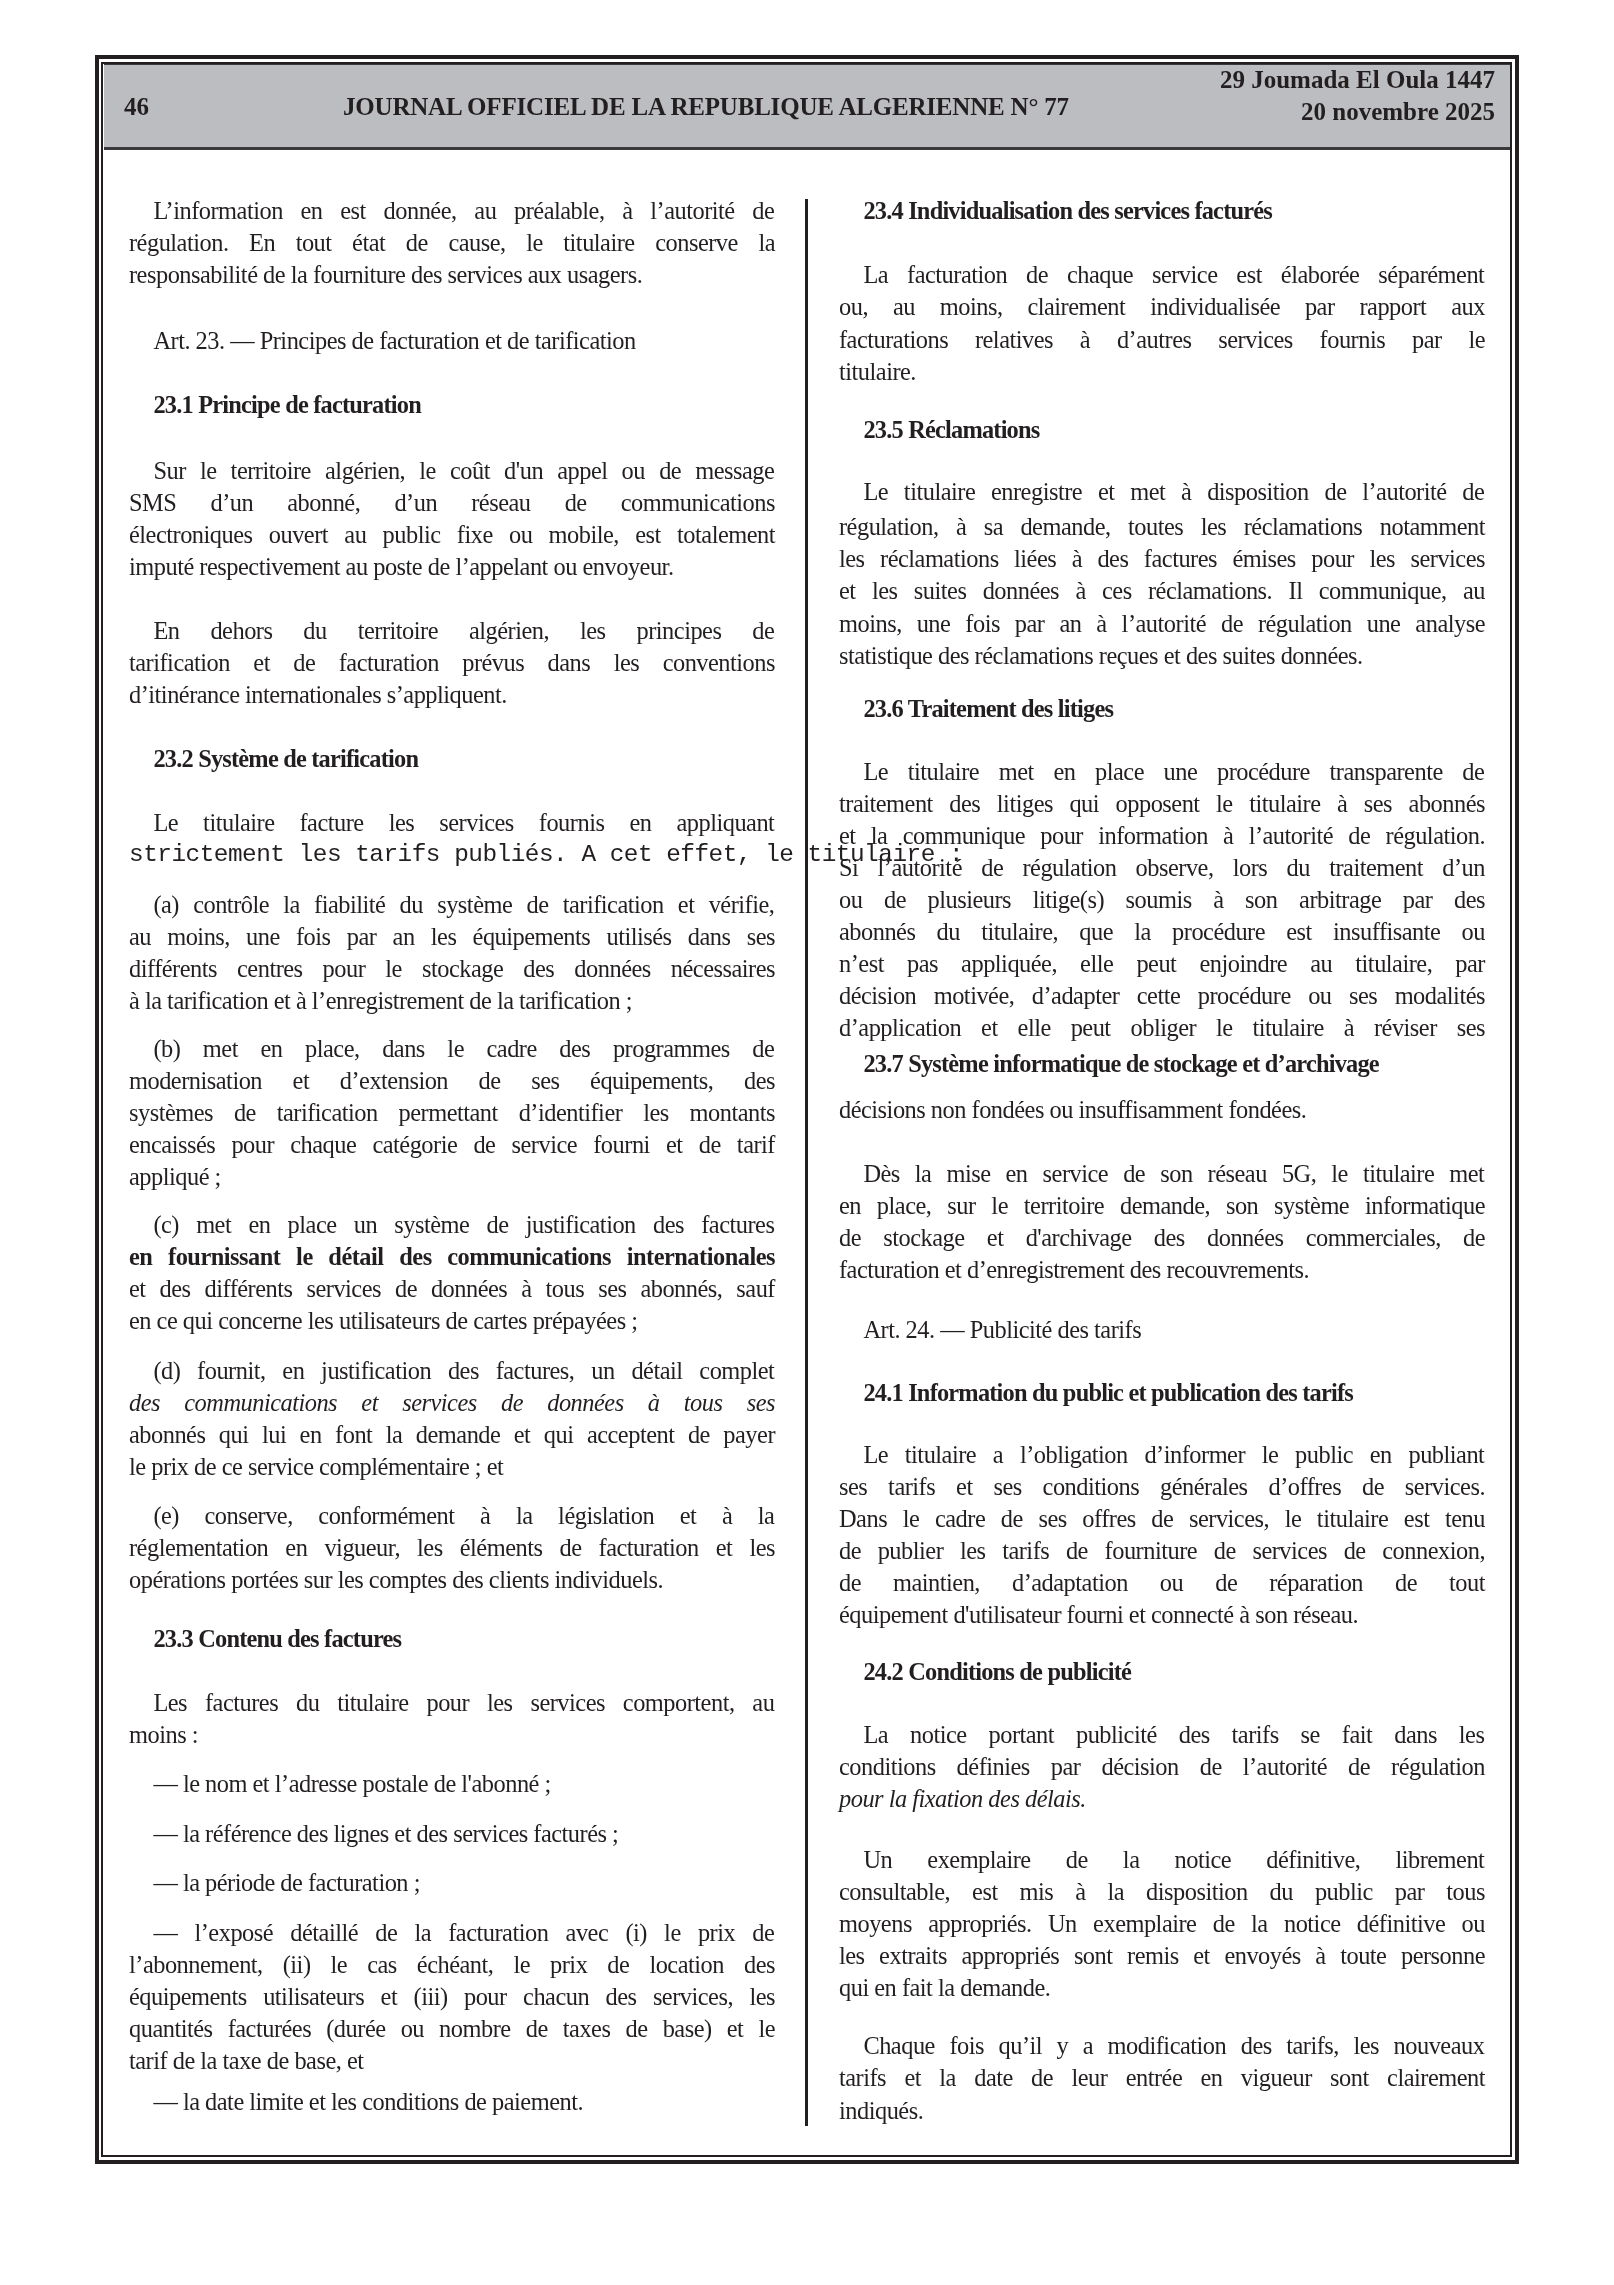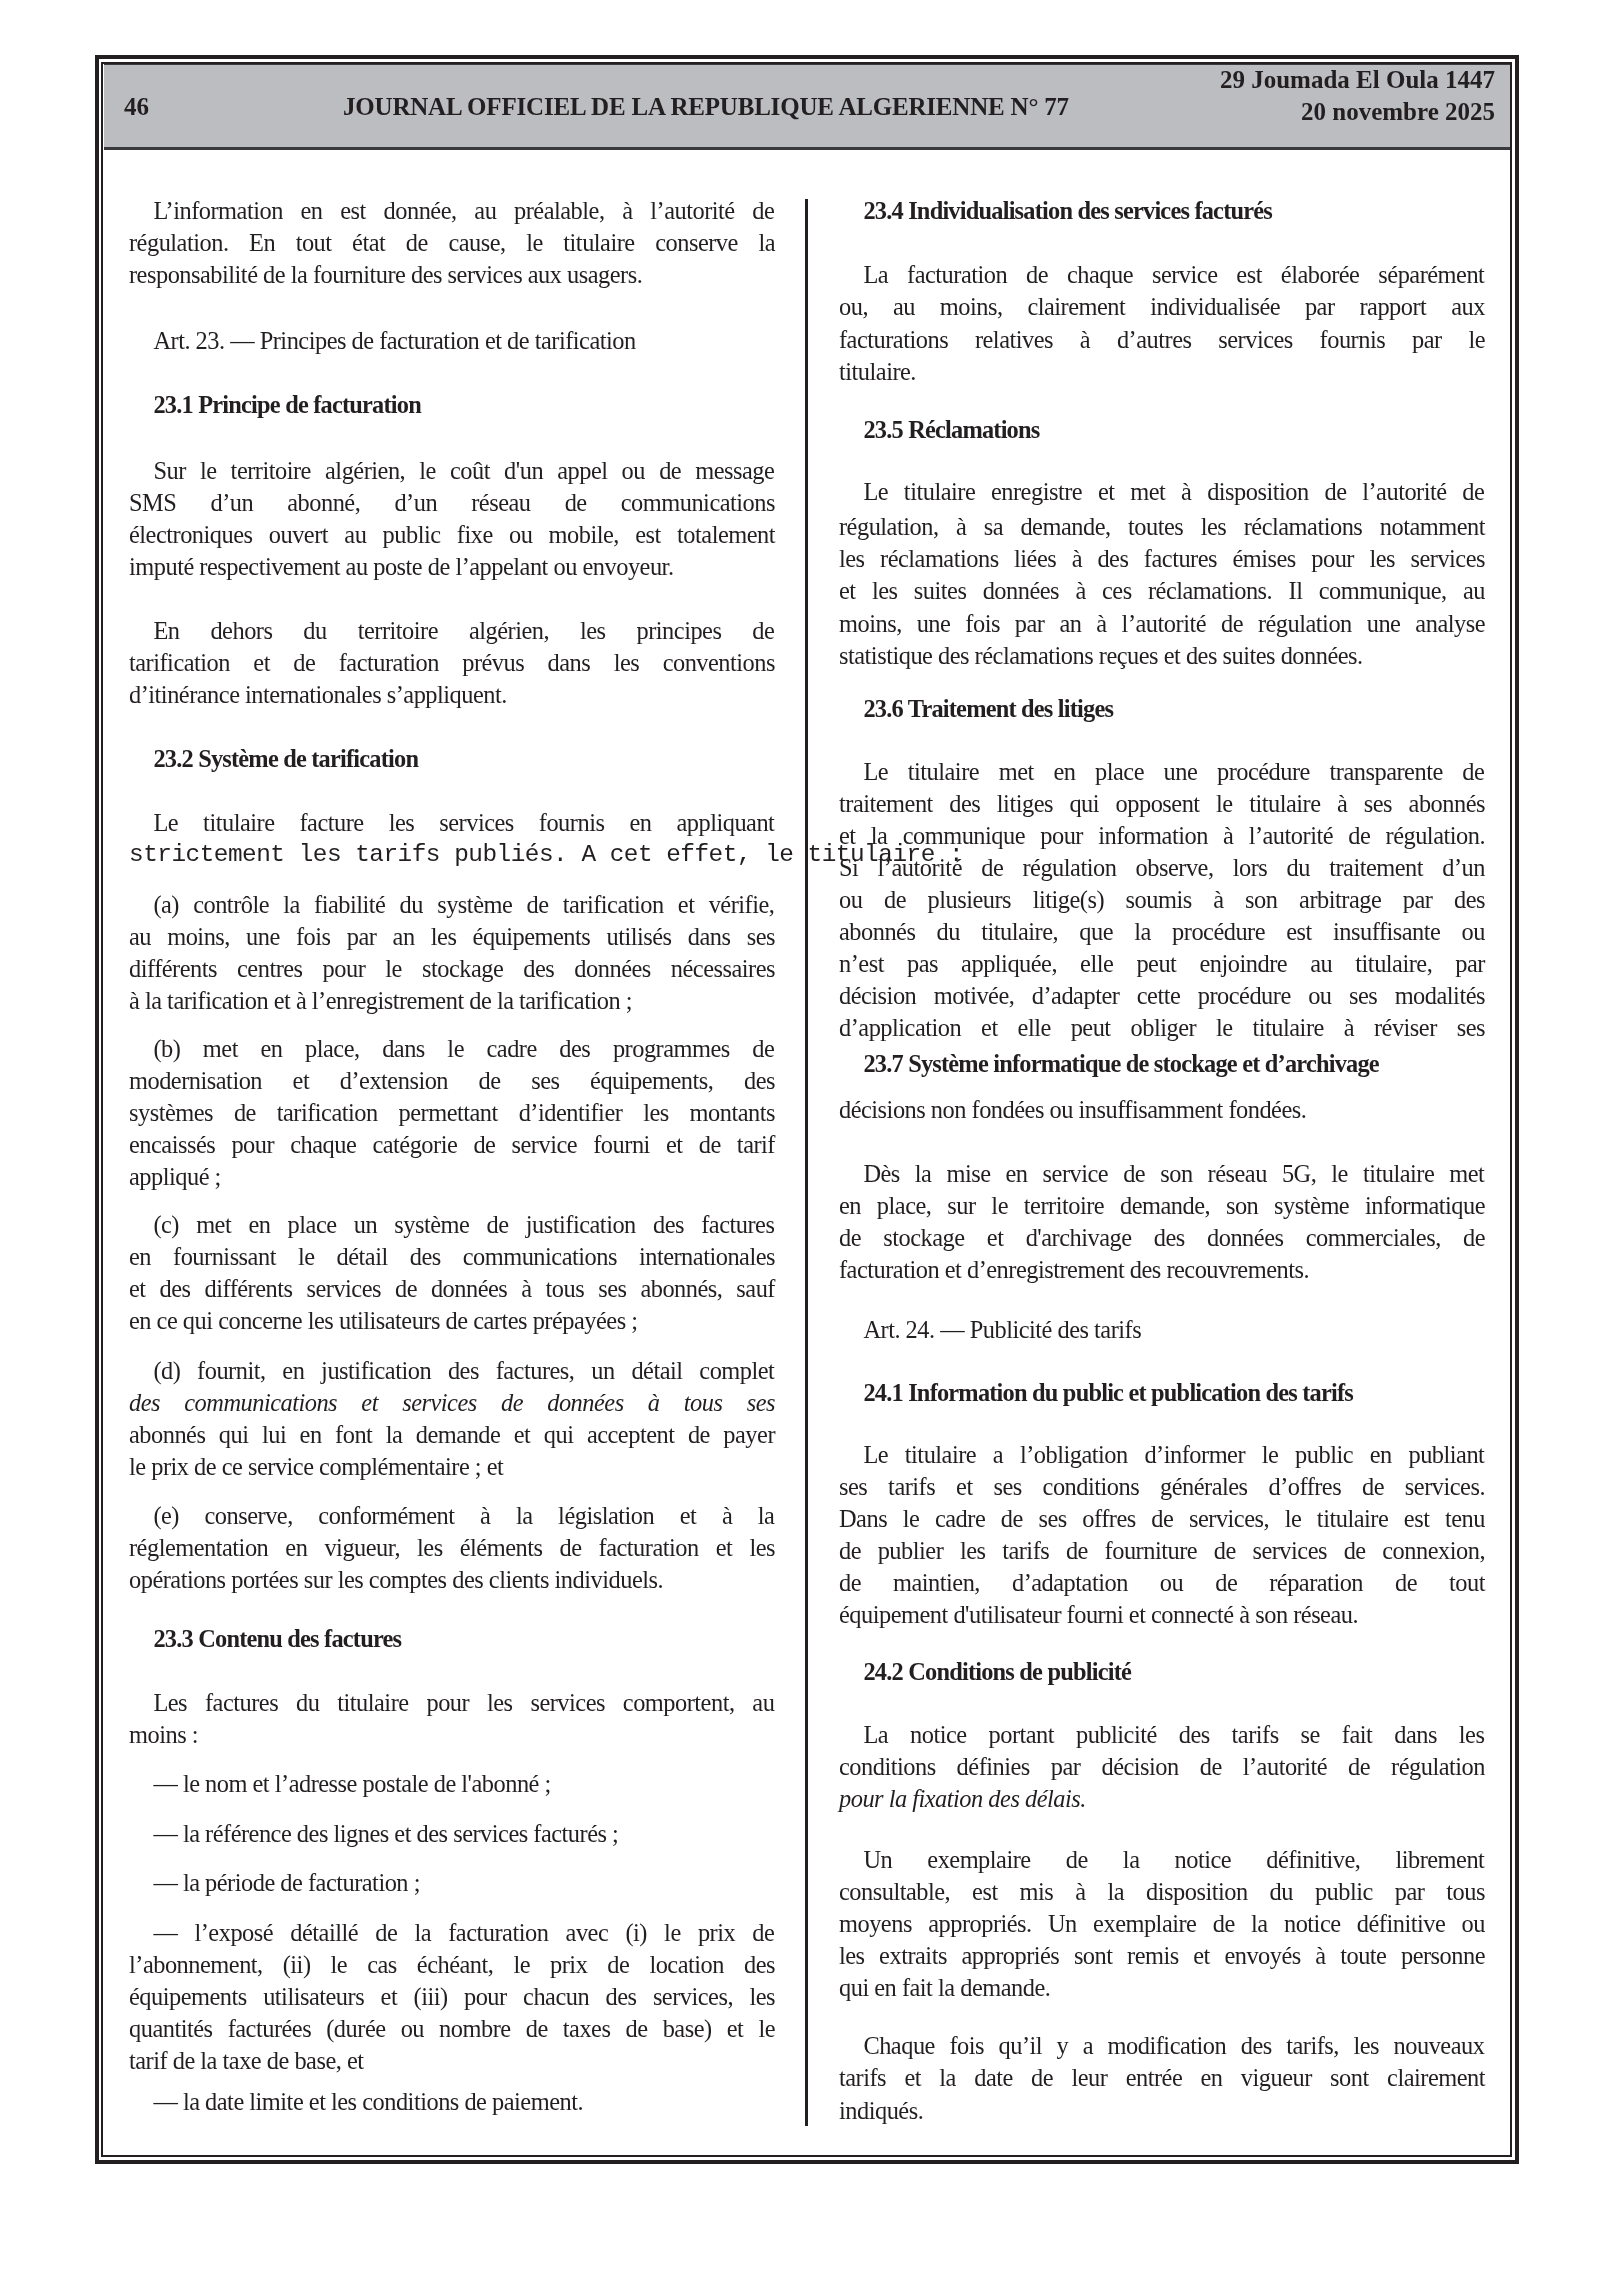--- a/index.html
+++ b/index.html
@@ -59,21 +59,21 @@
     <div class="line indent" style="top: 889px;">(a) contrôle la fiabilité du système de tarification et vérifie,</div>
     <div class="line" style="top: 921px;">au moins, une fois par an les équipements utilisés dans ses</div>
     <div class="line" style="top: 953px;">différents centres pour le stockage des données nécessaires</div>
     <div class="line last" style="top: 985px;">à la tarification et à l’enregistrement de la tarification ;</div>
     <div class="line indent" style="top: 1033px;">(b) met en place, dans le cadre des programmes de</div>
     <div class="line" style="top: 1065px;">modernisation et d’extension de ses équipements, des</div>
     <div class="line" style="top: 1097px;">systèmes de tarification permettant d’identifier les montants</div>
     <div class="line" style="top: 1129px;">encaissés pour chaque catégorie de service fourni et de tarif</div>
     <div class="line last" style="top: 1161px;">appliqué ;</div>
     <div class="line indent" style="top: 1209px;">(c) met en place un système de justification des factures</div>
-    <div class="line" style="top: 1241px;">en fournissant le détail des communications internationales</div>
+    <div class="line" style="top: 1241px; font-weight: bold;">en fournissant le détail des communications internationales</div>
     <div class="line" style="top: 1273px;">et des différents services de données à tous ses abonnés, sauf</div>
     <div class="line last" style="top: 1305px;">en ce qui concerne les utilisateurs de cartes prépayées ;</div>
     <div class="line indent" style="top: 1355px;">(d) fournit, en justification des factures, un détail complet</div>
     <div class="line" style="top: 1387px; font-style: italic;">des communications et services de données à tous ses</div>
     <div class="line" style="top: 1419px;">abonnés qui lui en font la demande et qui acceptent de payer</div>
     <div class="line last" style="top: 1451px;">le prix de ce service complémentaire ; et</div>
     <div class="line indent" style="top: 1500px;">(e) conserve, conformément à la législation et à la</div>
     <div class="line" style="top: 1532px;">réglementation en vigueur, les éléments de facturation et les</div>
     <div class="line last" style="top: 1564px;">opérations portées sur les comptes des clients individuels.</div>
     <div class="line bold indent last" style="top: 1623px;">23.3 Contenu des factures</div>

